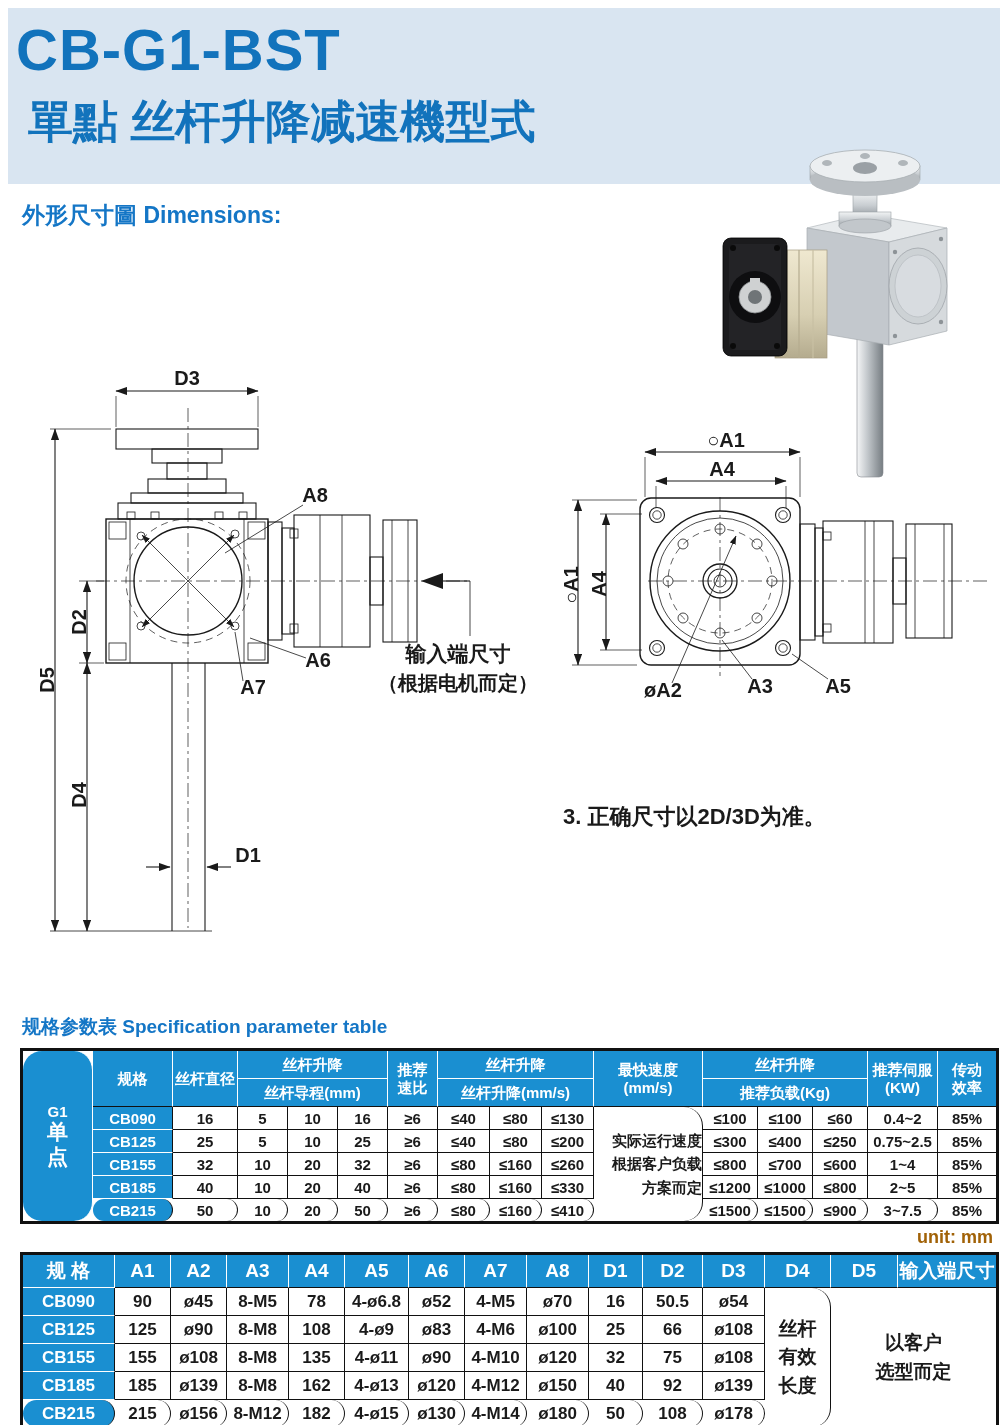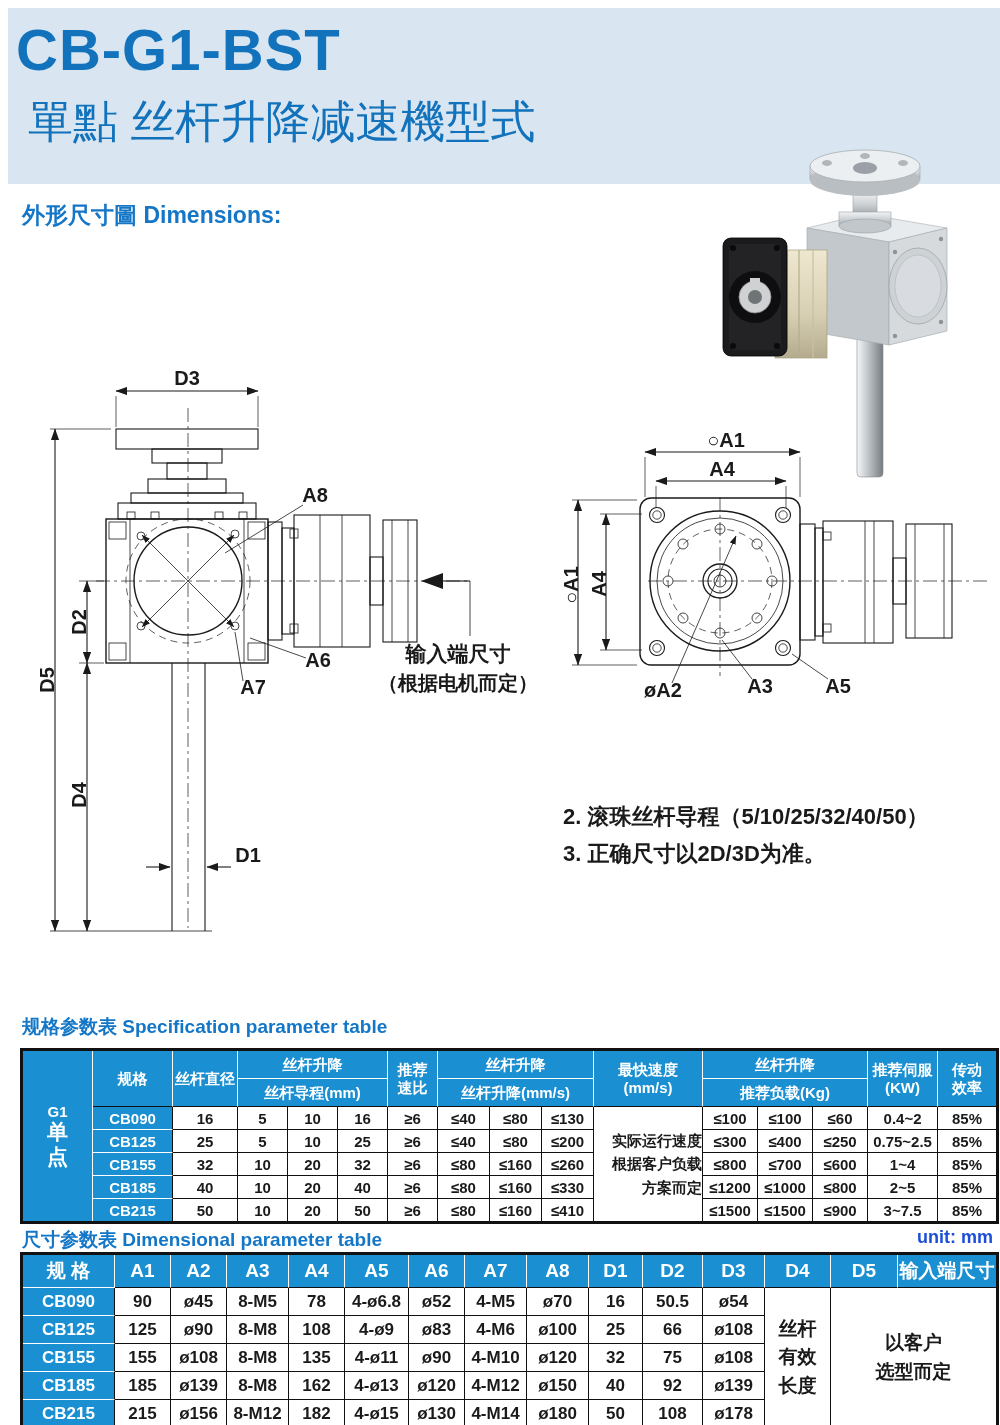--- a/index.html
+++ b/index.html
@@ -1,33 +1,33 @@
 <!DOCTYPE html>
 <html><head>
 <meta charset="utf-8">
 <style>
   html,body{margin:0;padding:0;background:#fff;}
   body{width:1000px;height:1425px;position:relative;overflow:hidden;
        font-family:"Liberation Sans","DejaVu Sans",sans-serif;color:#1a1a1a;}
   .abs{position:absolute;}
   .band{left:8px;top:8px;right:0;height:176px;background:#d9e5f1;}
   .h1{left:16px;top:16px;font-size:58px;font-weight:800;color:#1273bc;letter-spacing:1px;}
-  .h2{left:28px;top:92px;font-size:45px;font-weight:400;color:#1273bc;}
+  .h2{left:28px;top:92px;font-size:45px;font-weight:700;color:#1273bc;}
   .dimhead{left:22px;top:200px;font-size:23px;font-weight:700;color:#1476c6;}
   .ps{left:563px;top:798px;width:432px;}
   .ps .t{color:#1476c6;font-size:23px;font-weight:700;margin-bottom:8px;}
   .ps .i{color:#1a1a1a;font-size:22px;font-weight:600;line-height:37px;}
   .sectitle{font-size:19px;font-weight:700;color:#1476c6;}
-  .unit{float:right;font-size:18px;font-weight:700;color:#1d4ed8;text-align:center;}
+  .unit{float:right;font-size:18px;font-weight:700;color:#a16207;text-align:center;}
   table{border-collapse:separate;border-spacing:0;table-layout:fixed;border:3px solid #111;}
   td{vertical-align:middle;text-align:center;border-right:1px solid #111;border-bottom:1px solid #111;
      overflow:hidden;padding:0;}
   .blue{background:#1a8fd1;color:#fff;font-weight:700;}
   .bwr{border-right-color:#fff;} .bwb{border-bottom-color:#fff;}
-  .lc{border-right:none;margin-top:40px;} .lr{border-bottom:none;}
+  .lc{border-right:none;margin-top:40px;} .lr{border-bottom:none;border-radius:19px;}
   .pre{white-space:pre-line;}
   .spec{left:20px;top:1048px;width:973px;}
   .spec td{font-size:15px;font-weight:700;}
   .spec .hrow td{height:27px;font-size:15px;line-height:1.15;}
   .spec .drow td{height:22px;}
   .spec .g1{font-size:25px;line-height:1.3;}
   .spec .g1 .sub{font-size:21px;}
   .spec .note{text-align:right;padding-left:5px;font-size:15px;line-height:1.55;}
   .dimt{left:20px;top:1252px;width:973px;}
   .dimt td{font-size:17px;font-weight:700;}
@@ -261,21 +261,20 @@
     <circle cx="82" cy="108" r="3" fill="#0a0a0a"></circle>
   <circle cx="38" cy="206" r="3" fill="#0a0a0a"></circle>
     <circle cx="82" cy="206" r="3" fill="#0a0a0a"></circle>
   <circle cx="60" cy="157" r="26" fill="#0e0e10"></circle>
   <circle cx="60" cy="157" r="16" fill="#cfd1d2" stroke="#8e9294" stroke-width="0.8"></circle>
   <rect x="55" y="138" width="10" height="9" fill="#cfd1d2"></rect>
   <circle cx="60" cy="157" r="7" fill="#6f7477"></circle>
 </svg>
 
 <div class="abs ps">
-  <div class="i">2. 滚珠丝杆导程（5/10/25/32/40/50）</div>
   <div class="i">3. 正确尺寸以2D/3D为准。</div>
 </div>
 
 <div class="abs sectitle" style="left:22px;top:1014px">规格参数表 Specification parameter table</div>
 <table class="abs spec">
   <colgroup>
     <col style="width:70px">
       <col style="width:80px">
       <col style="width:65px">
     <col style="width:50px">
@@ -398,21 +397,20 @@
     <td class="lr">≤1500</td>
     <td class="lr">≤1500</td>
     <td class="lr">≤900</td>
     <td class="lr">3~7.5</td>
     <td class="lc lr">85%</td>
   </tr>
 </tbody>
   </table>
 
 <div class="abs" style="left:22px;top:1227px;width:971px">
-  <span class="sectitle">尺寸参数表 Dimensional parameter table</span>
   <span class="unit">unit: mm</span>
 </div>
 <table class="abs dimt">
   <colgroup>
     <col style="width:92px">
       <col style="width:56px">
       <col style="width:56px">
       <col style="width:62px">
     <col style="width:56px">
       <col style="width:64px">

